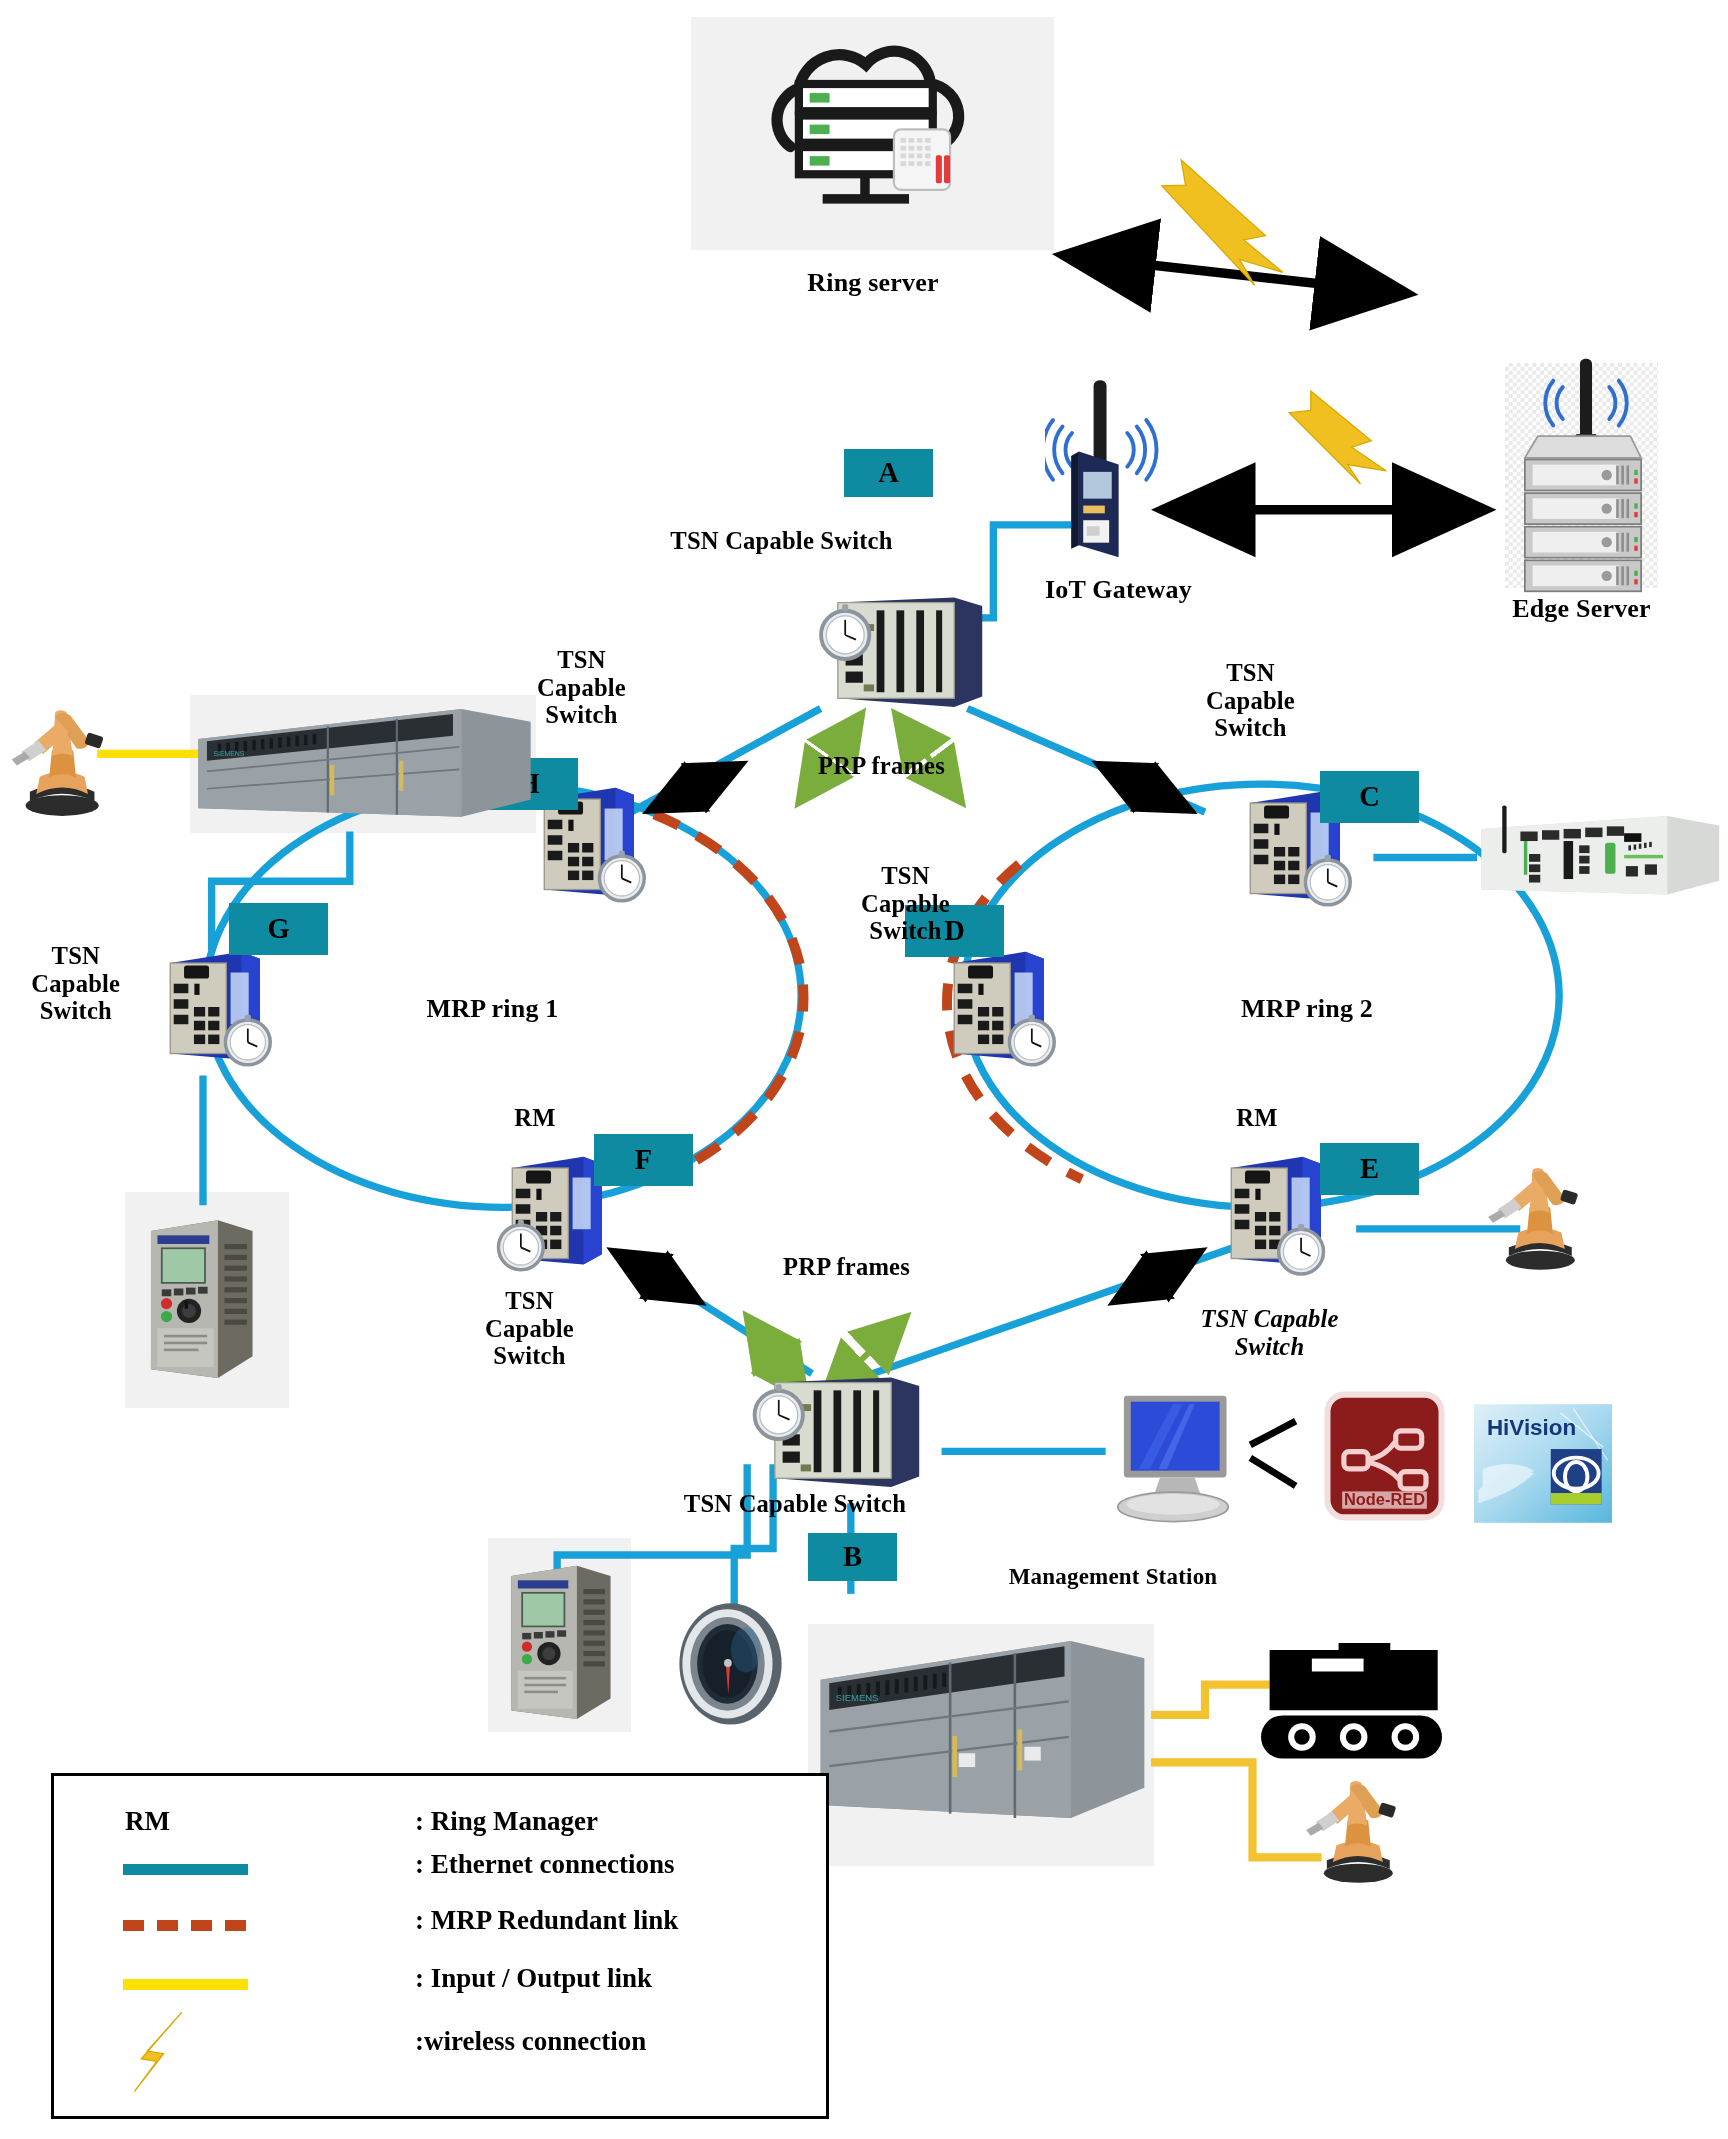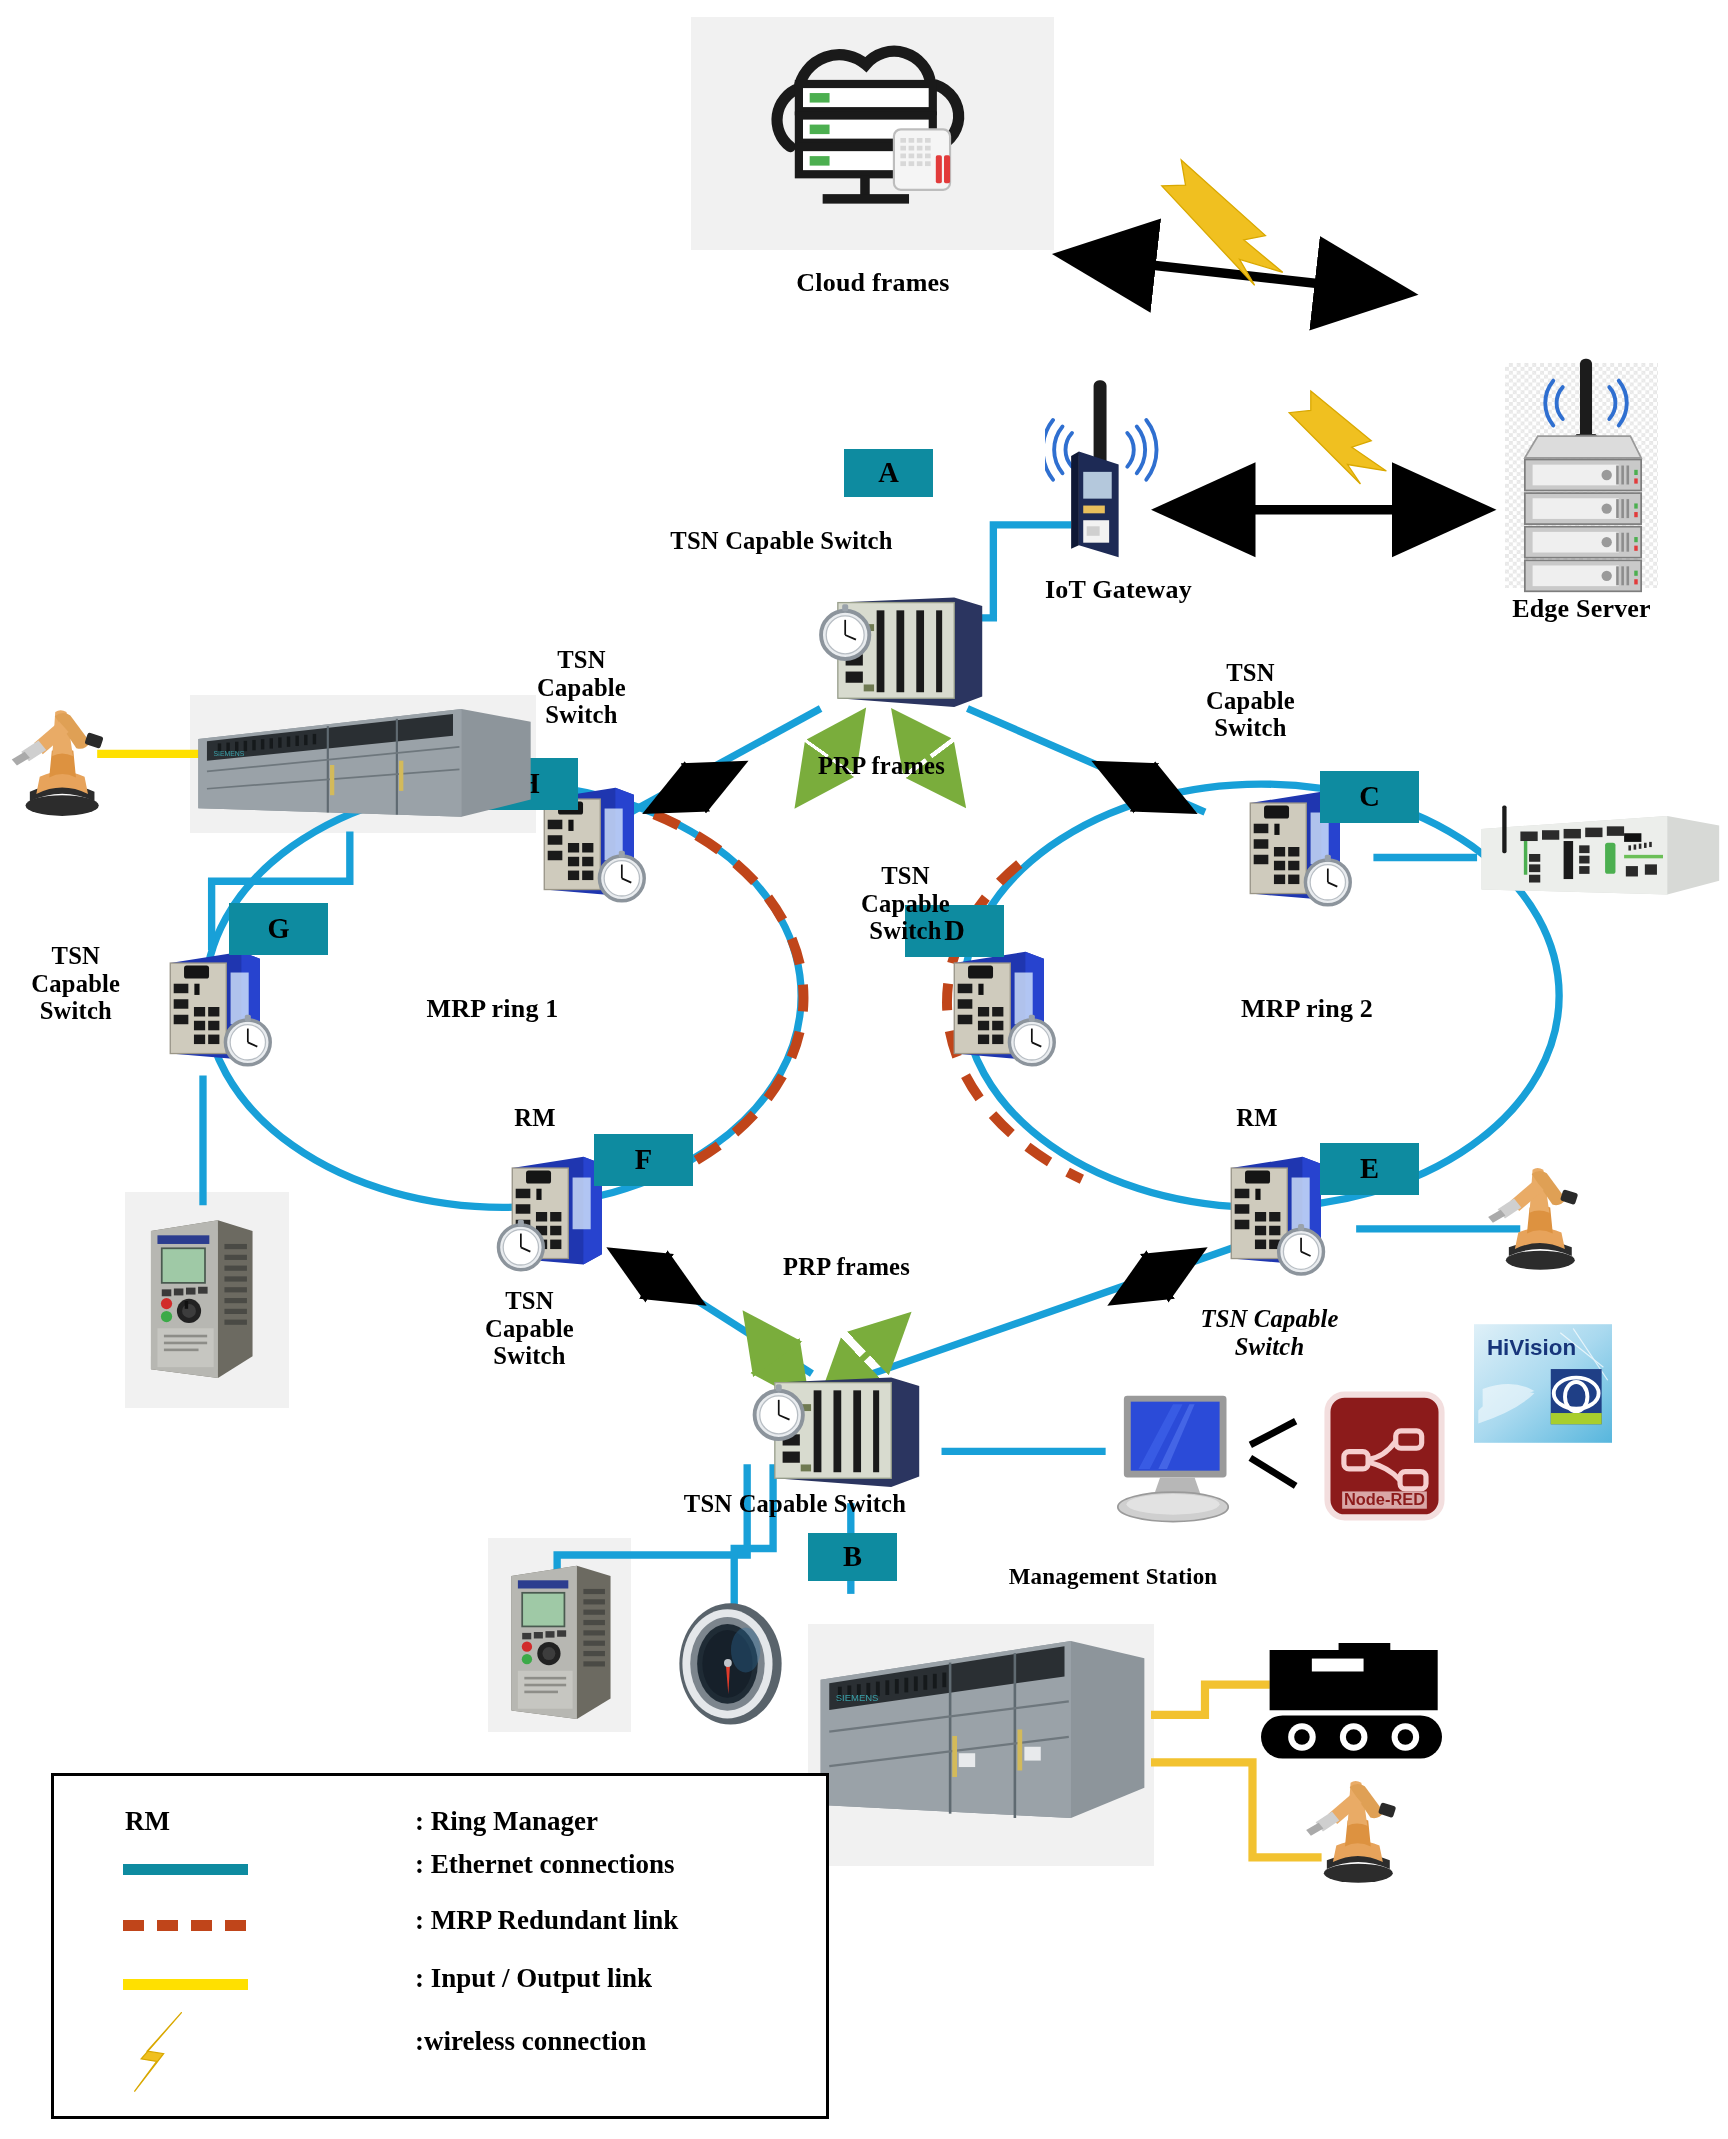--- a/index.html
+++ b/index.html
@@ -127,21 +127,21 @@
           <rect x="412" y="286" width="13" height="11"></rect>
         <rect x="355" y="304" width="13" height="11"></rect>
           <rect x="374" y="304" width="13" height="11"></rect>
         <rect x="393" y="304" width="13" height="11"></rect>
           <rect x="412" y="304" width="13" height="11"></rect>
       </g>
       <rect x="437" y="290" width="14" height="65" rx="4" fill="#e23b3b"></rect>
       <rect x="456" y="290" width="14" height="65" rx="4" fill="#e23b3b"></rect>
     </svg>
   </div>
-  <div class="lbl" style="left:700px;top:268px;width:346px;font-size:26px;">Cloud frames</div>
+  <div class="lbl" style="left:700px;top:268px;width:346px;font-size:26px;">Ring server</div>
 
   <div class="imgbox" style="left:1045px;top:376px;width:130px;height:190px;">
     <svg viewBox="0 0 300 440" width="130" height="190">
       <g stroke="#2f6fd0" stroke-width="9" fill="none" stroke-linecap="round">
         <path d="M62 210 a58 58 0 0 1 0 -78"></path>
           <path d="M40 225 a85 85 0 0 1 0 -108"></path>
         <path d="M18 240 a112 112 0 0 1 0 -138"></path>
         <path d="M190 210 a58 58 0 0 0 0 -78"></path>
           <path d="M212 225 a85 85 0 0 0 0 -108"></path>
         <path d="M234 240 a112 112 0 0 0 0 -138"></path>
@@ -736,21 +736,21 @@
         <rect x="166" y="92" width="60" height="40" rx="12"></rect>
         <rect x="176" y="186" width="60" height="40" rx="12"></rect>
         <path d="M102 158 q36 -4 64 -42"></path>
         <path d="M102 164 q48 12 74 42"></path>
       </g>
       <rect x="42" y="232" width="196" height="40" fill="#d9a6a6"></rect>
       <text x="140" y="263" text-anchor="middle" font-family="Liberation Sans,sans-serif" font-size="38" font-weight="bold" fill="#8c1b1b">Node-RED</text>
     </svg>
   </div>
 
-  <div class="imgbox" style="left:1458px;top:1324px;width:142px;height:119px;padding-left:16px;">
+  <div class="imgbox" style="left:1458px;top:1404px;width:142px;height:119px;padding-left:16px;">
     <svg viewBox="0 0 320 275" width="138" height="119">
       <defs>
         <linearGradient id="hvbg" x1="0" y1="0" x2="1" y2="1">
           <stop offset="0" stop-color="#dff0f8"></stop>
             <stop offset=".5" stop-color="#a9d9ef"></stop>
             <stop offset="1" stop-color="#57b6dd"></stop>
         </linearGradient>
       </defs>
       <rect x="0" y="0" width="320" height="275" fill="url(#hvbg)"></rect>
       <g fill="#ffffff" opacity=".55">

